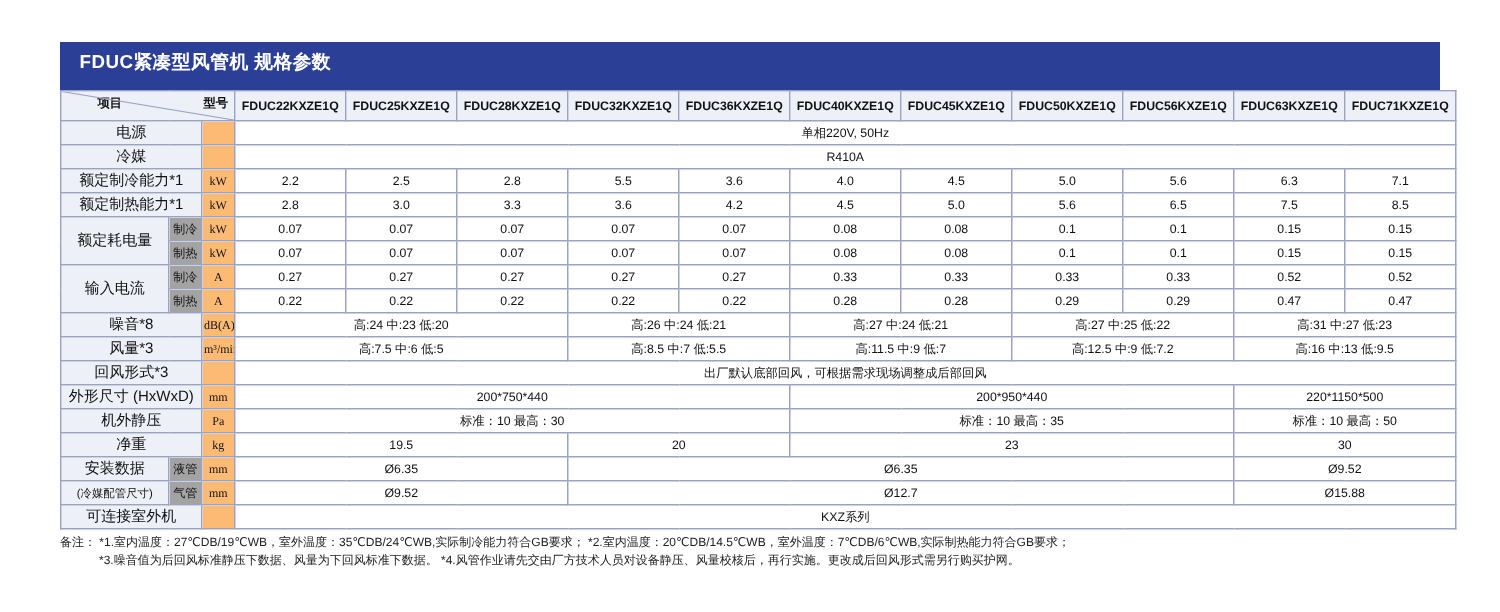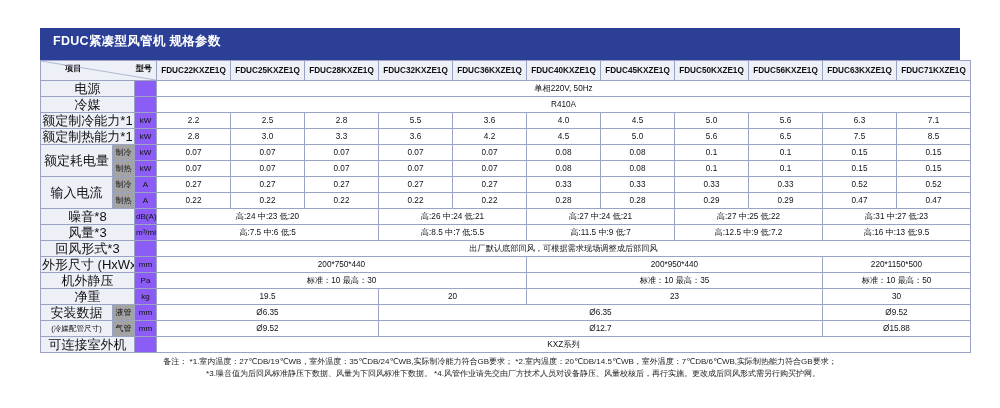--- a/index.html
+++ b/index.html
@@ -40,42 +40,42 @@
     background:#eef0f8;
     font-weight:bold;
     font-size:8.2px;
     height:17px;
   }
   td.rowlbl{
     background:#eef0f8;
     font-weight:bold;
     text-align:left;
     padding-left:4px;
-    font-size:13px;
+    font-size:10px;
   }
   td.sub{background:#a3a3a3;font-size:8px;}
-  td.unit{background:#8b5cf6;font-size:8px;}
+  td.unit{background:#fdba74;font-size:8px;font-family:Liberation Serif, serif;}
   td.val{background:#ffffff;}
   .corner{
     position:relative;
     background:#eef0f8;
     height:17px;
   }
   .corner .l{position:absolute;left:4px;top:3px;font-weight:bold;margin-left:20px;}
   .corner .r{position:absolute;right:4px;top:3px;font-weight:bold;margin-left:12px;}
   .corner .diag{
     position:absolute;left:0;top:0;width:100%;height:100%;
   }
   .notes{
     margin-top:3px;
     font-size:8px;
     line-height:12px;
     color:#222;
   }
-  .notes .ln{white-space:nowrap;text-align:center;}
+  .notes .ln{white-space:nowrap;}
   .notes .ind{padding-left:26px;}
   .footnote{
     position:absolute;
     left:40px;
     top:372px;
     font-size:10.5px;
     color:#8a6a2f;
   }
 </style>
 </head>

